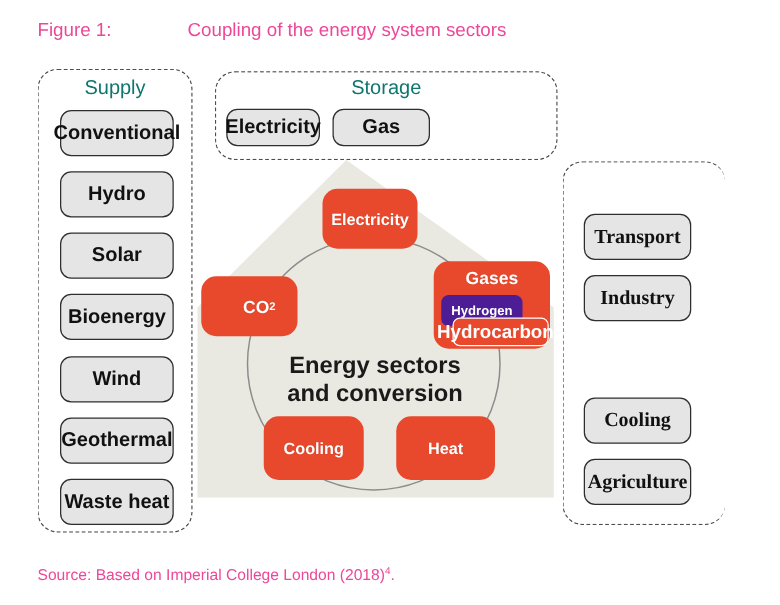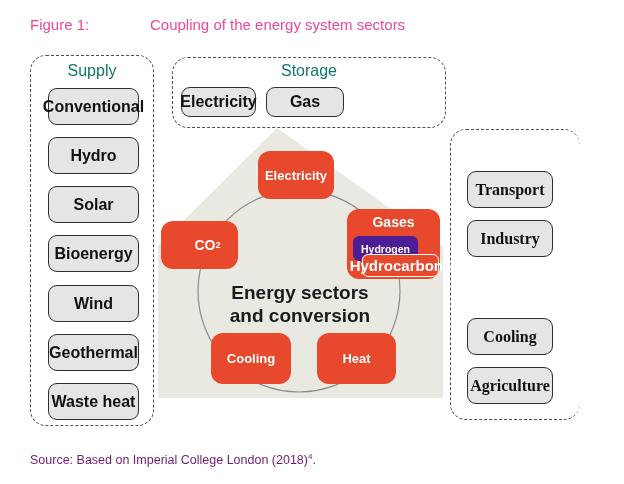--- a/index.html
+++ b/index.html
@@ -46,21 +46,21 @@
   .node-hydrocarbons{
     position:absolute;left:362px;top:254px;width:77px;height:23px;background:#e8492c;border:1.5px solid #ffffff;
     border-radius:6px;color:#fff;font-weight:bold;font-size:15px;display:flex;align-items:center;justify-content:center;box-sizing:border-box;
   }
   .node-cooling{left:195px;top:333px;width:80px;height:51px;margin-left:16px;}
   .node-heat{left:317px;top:333px;width:79px;height:51px;}
   .center-label{
     position:absolute;left:190px;top:281px;width:220px;text-align:center;
     font-size:19px;font-weight:bold;color:#1a1a1a;line-height:1.22;
   }
-  .source-line{position:absolute;left:30px;top:452px;font-size:12.5px;color:#701a75;}
+  .source-line{position:absolute;left:30px;top:452px;font-size:12.5px;color:#ec4899;}
   .source-line sup{font-size:8px;}
 </style>
 </head>
 <body>
 
 <div class="fig-caption">
   <span class="fig-label">Figure 1:</span><span>Coupling of the energy system sectors</span>
 </div>
 
 <svg class="house-svg" width="300" height="285" viewBox="0 0 300 285">

